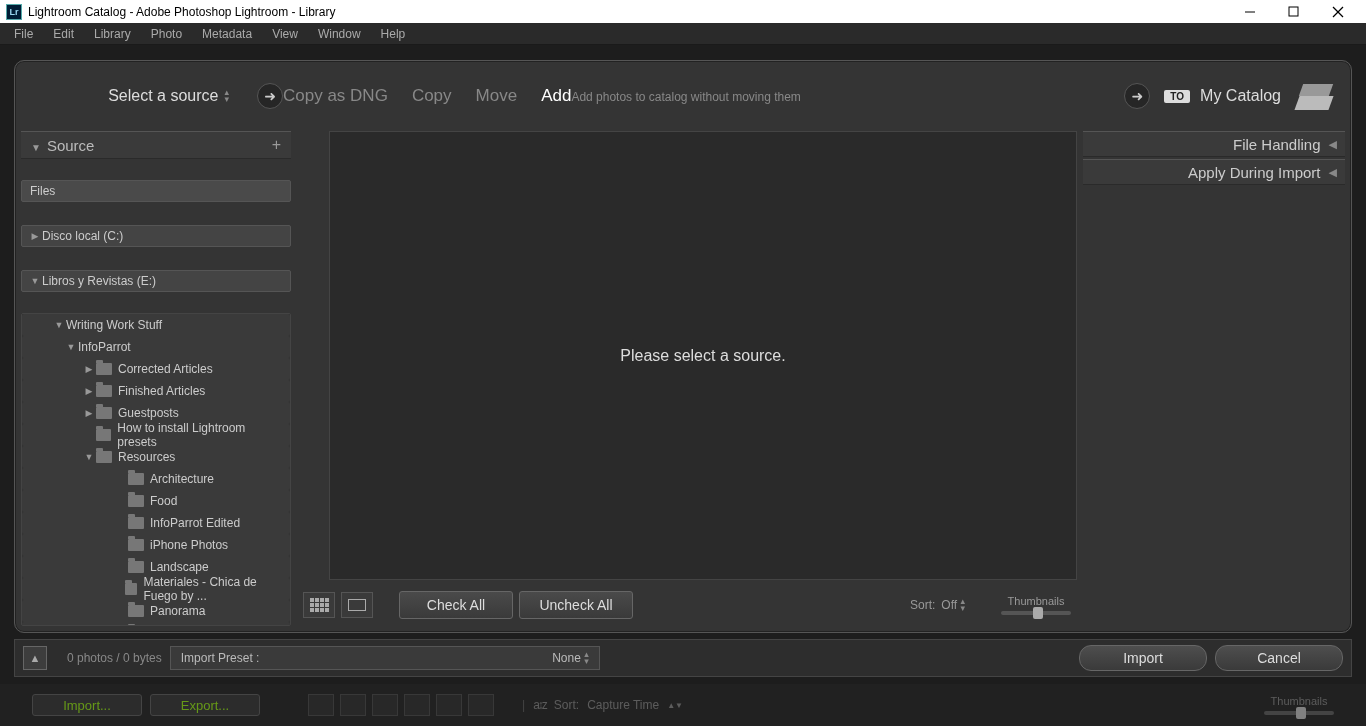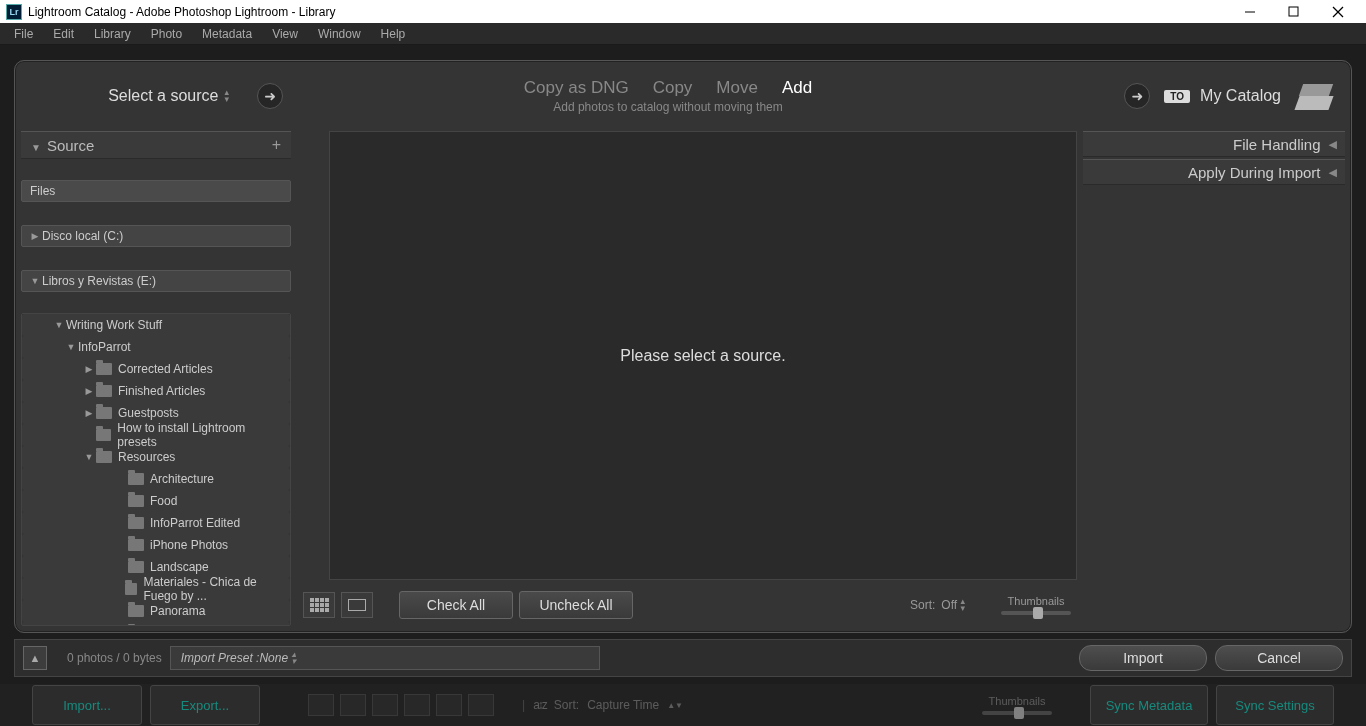--- a/index.html
+++ b/index.html
@@ -21,21 +21,21 @@
   
   .import-panel {
     position:absolute; left:14px; top:15px; right:14px; height:573px;
     background:#343434; border-radius:10px; border:1px solid #555; box-shadow: 0 0 0 1px #222 inset;
     display:flex; flex-direction:column;
   }
   .import-header { height:70px; display:flex; align-items:center; padding:0 18px; }
   .src-label { font-size:16px; color:#ddd; display:flex; align-items:center; gap:6px;}
   .updown { font-size:9px; line-height:7px; color:#888; display:inline-flex; flex-direction:column;}
   .circle-arrow { width:26px; height:26px; border-radius:50%; background:#262626; display:flex; align-items:center; justify-content:center; color:#ccc; font-size:14px; border:1px solid #555;}
-  .header-center { flex:1; display:flex; flex-direction:column; align-items:center; }
+  .header-center { flex:1; display:flex; flex-direction:row; align-items:center; }
   .mode-tabs { display:flex; gap:24px; font-size:17px; }
   .mode-tabs span { color:#888; }
   .mode-tabs .active { color:#fff; font-weight:500;}
   .mode-desc { font-size:12px; color:#888; margin-top:2px;}
   .dest { display:flex; align-items:center; gap:10px;}
   .to-badge { background:#ddd; color:#222; font-size:10px; font-weight:bold; padding:1px 6px; border-radius:2px;}
   .dest-label { font-size:16px; color:#ddd;}
   .hdd-icon { width:38px; height:28px; position:relative;}
   .hdd-icon .box { position:absolute; bottom:0; width:34px; height:14px; background:#bbb; transform:skewX(-20deg); left:2px;}
   .hdd-icon .top { position:absolute; top:2px; width:30px; height:12px; background:#999; transform:skewX(-20deg); left:6px;}
@@ -78,26 +78,26 @@
 
   
   .right-col { width:262px; display:flex; flex-direction:column; gap:2px;}
   .r-head { height:26px; display:flex; align-items:center; justify-content:flex-end; padding:0 8px; font-size:15px; color:#ccc; border-top:1px solid #555; border-bottom:1px solid #2a2a2a; gap:8px; background:#3a3a3a;}
   .r-head .arr { font-size:11px; color:#888;}
 
   
   .import-footer { position:absolute; left:14px; right:14px; top:594px; height:38px; background:#2d2d2d; border:1px solid #444; display:flex; align-items:center; padding:0 8px; gap:8px;}
   .sq-btn { width:24px; height:24px; border:1px solid #666; background:#3d3d3d; display:flex; align-items:center; justify-content:center; color:#aaa; font-size:11px;}
   .status-txt { font-size:12px; color:#888; margin-left:12px;}
-  .preset-bar { margin-left:auto; margin-right:auto; width:430px; height:24px; background:#3a3a3a; border:1px solid #555; display:flex; align-items:center; padding:0 10px; font-size:12px; color:#bbb; font-style:italic;}
+  .preset-bar { margin-left:auto; margin-right:auto; width:430px; height:24px; background:#3a3a3a; border:1px solid #555; display:flex; align-items:center; padding:0 10px; font-size:12px; color:#bbb; justify-content:space-between;}
   .action-btn { width:128px; height:26px; background:linear-gradient(#4e4e4e,#3a3a3a); border:1px solid #666; color:#ddd; font-size:14px; display:flex; align-items:center; justify-content:center; border-radius:12px;}
 
   
   .bg-bar { position:absolute; left:0; right:0; bottom:0; height:42px; background:#242424; display:flex; align-items:center; padding:0 32px; gap:8px; opacity:0.7;}
-  .bg-btn { width:110px; height:40px; border:1px solid #555; background:#333; color:#14b8a6; font-size:13px; display:flex; align-items:center; justify-content:center; border-radius:3px;}
+  .bg-btn { width:110px; height:22px; border:1px solid #555; background:#333; color:#84cc16; font-size:13px; display:flex; align-items:center; justify-content:center; border-radius:3px;}
   .bg-icons { display:flex; gap:6px; margin-left:40px;}
   .bg-ic { width:26px; height:22px; border:1px solid #444; background:#2d2d2d;}
   .bg-sort { margin-left:20px; font-size:12px; color:#777; display:flex; gap:8px; align-items:center;}
   .bg-thumb { margin-left:auto; font-size:11px; color:#777; display:flex; flex-direction:column; align-items:center;}
   .bg-right { display:flex; gap:8px; margin-left:30px;}
 
 </style>
 </head>
 <body>
 
@@ -153,24 +153,20 @@
       <span>Sort:</span>
       <span>Capture Time</span>
       <span style="font-size:8px;">▲▼</span>
     </div>
     <div class="bg-thumb">
       <span>Thumbnails</span>
       <div class="slider">
           <div class="knob"></div>
         </div>
     </div>
-    <div class="bg-right">
-      <div class="bg-btn" style="width:118px">Sync Metadata</div>
-      <div class="bg-btn" style="width:118px">Sync Settings</div>
-    </div>
   </div>
 
   <div class="import-panel">
 
     <div class="import-header">
       <div style="width:250px; display:flex; align-items:center; gap:28px; justify-content:flex-end;">
         <div class="src-label">
           <span>Select a source</span>
           <span class="updown">▴<br>▾</span>
         </div>

